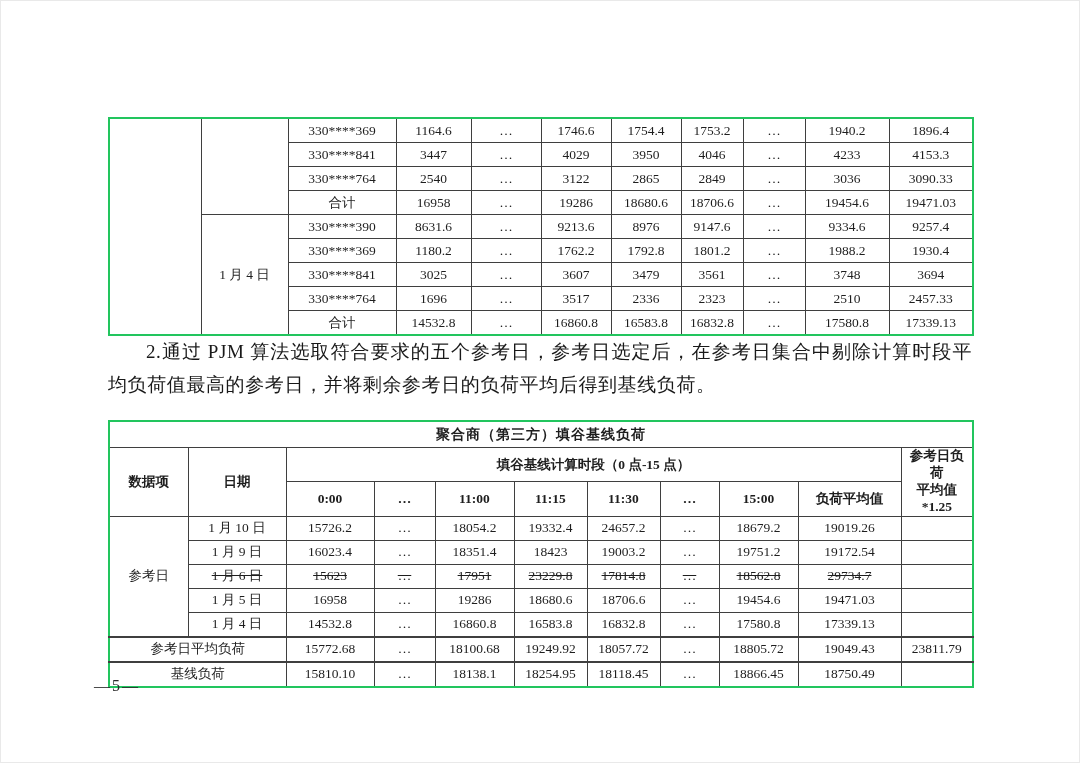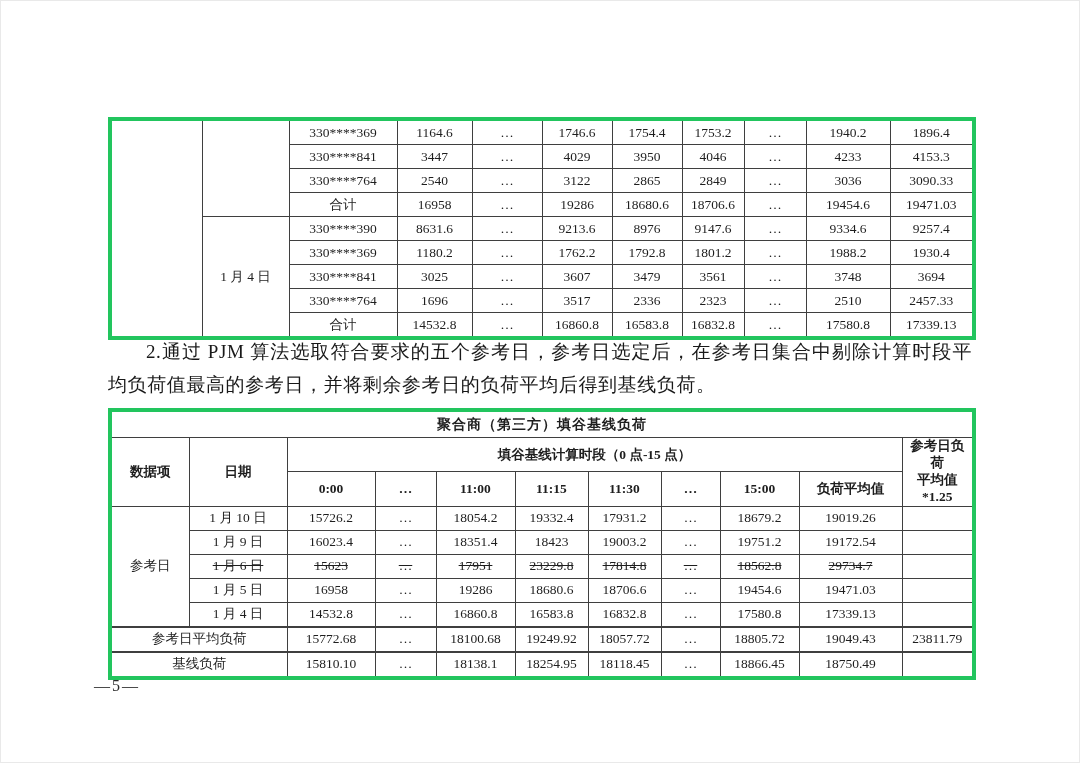--- a/index.html
+++ b/index.html
@@ -4,24 +4,24 @@
 <style>
   html,body{margin:0;padding:0}
   body{
     width:1080px;height:763px;position:relative;background:#ffffff;
     font-family:"Liberation Serif","DejaVu Serif",serif;color:#1e1e1e;
     overflow:hidden;
   }
   .page-frame{position:absolute;inset:0;border:1px solid #e9e9e9;pointer-events:none}
   table.tbl{
     border-collapse:collapse;table-layout:fixed;position:absolute;left:108px;
-    border:4px solid #22c55e;
+    border:2px solid #22c55e;
   }
   .t1{top:117px;width:864px}
-  .t2{top:408px;width:864px}
+  .t2{top:420px;width:864px}
   td{
     border:1px solid #3f3f3f;text-align:center;vertical-align:middle;
     height:23px;padding:0 2px;font-size:13.5px;line-height:1.12;
     white-space:nowrap;overflow:hidden;
   }
   .t2 .title-cell{font-weight:bold;height:25px;font-size:14px;letter-spacing:1px}
   .hdr{font-weight:bold}
   .hdr2{font-weight:bold}
   tr.struck td{text-decoration:line-through}
   tr.sum td{border-top-width:2px}
@@ -199,21 +199,21 @@
     <td class="hdr2">15:00</td>
     <td class="hdr2">负荷平均值</td>
   </tr>
   <tr>
     <td rowspan="5">参考日</td>
     <td>1 月 10 日</td>
     <td>15726.2</td>
     <td>…</td>
     <td>18054.2</td>
     <td>19332.4</td>
-    <td>17931.2</td>
+    <td>24657.2</td>
     <td>…</td>
     <td>18679.2</td>
     <td>19019.26</td>
     <td></td>
   </tr>
   <tr>
     <td>1 月 9 日</td>
     <td>16023.4</td>
     <td>…</td>
     <td>18351.4</td>

